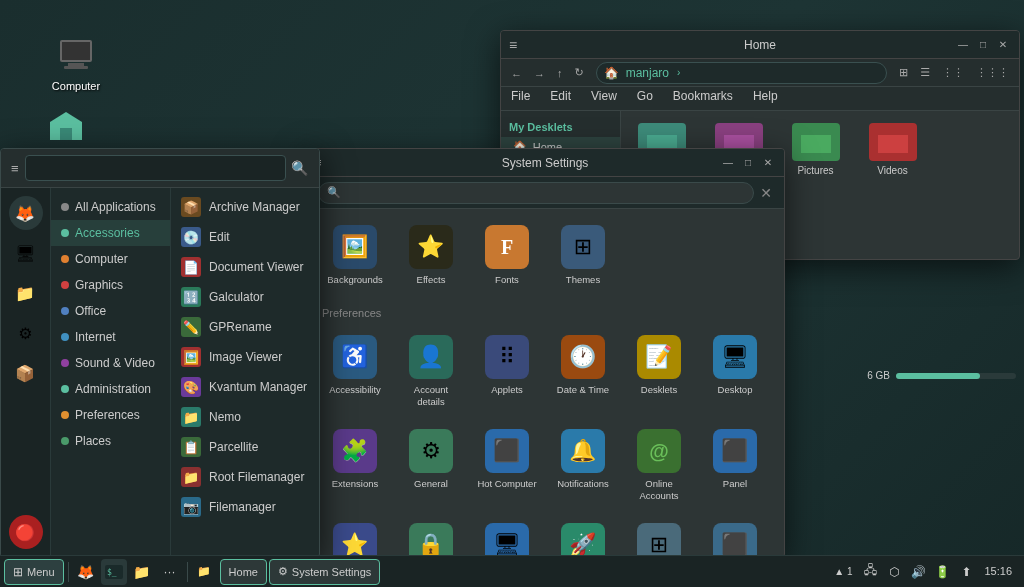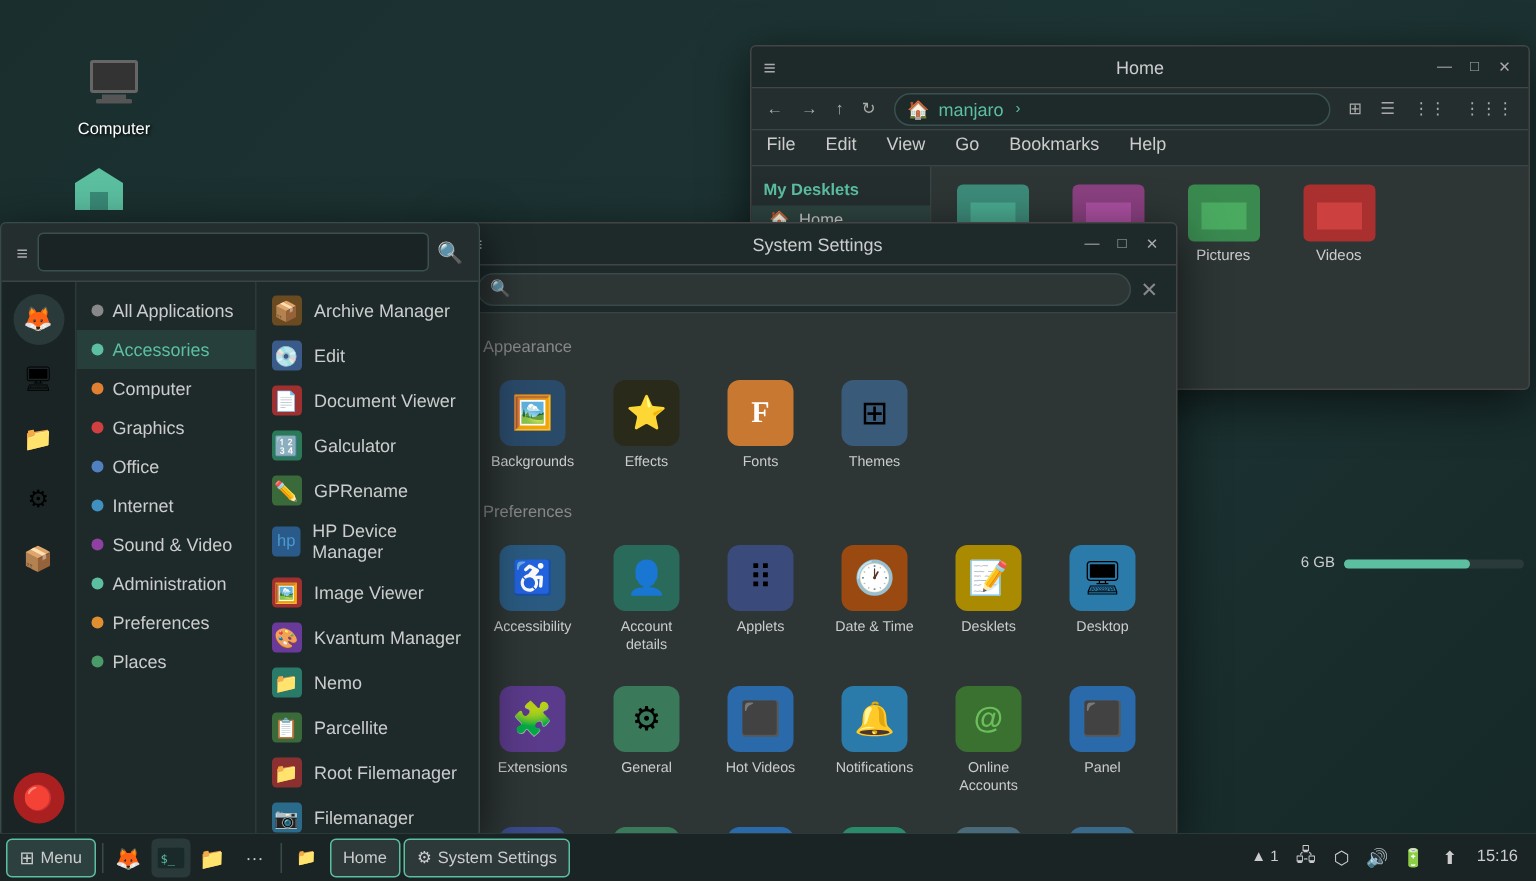--- a/index.html
+++ b/index.html
@@ -607,21 +607,20 @@
     </div>
     <div class="settings-search-bar">
       <div class="settings-search-input">
         <span style="color:#888; font-size:11px;">🔍</span>
         <input type="text" style="background: transparent; border: none; outline: none; color: rgb(204, 204, 204); font-size: 12px; width: 100%; margin-left: 4px;">
       </div>
       <span style="color:#888; font-size:14px; margin-left:6px; cursor:pointer;">✕</span>
     </div>
     <div class="settings-body">
 
-      <div class="settings-section-title">Appearance</div>
       <div class="settings-grid">
         <div class="settings-item">
           <div class="settings-item-icon" style="background:#2a4a6a;">🖼️</div>
           <span class="settings-item-label">Backgrounds</span>
         </div>
         <div class="settings-item">
           <div class="settings-item-icon" style="background:#2a2a1a;">⭐</div>
           <span class="settings-item-label">Effects</span>
         </div>
         <div class="settings-item">
@@ -663,21 +662,21 @@
         <div class="settings-item">
           <div class="settings-item-icon" style="background:#5a3a8a;">🧩</div>
           <span class="settings-item-label">Extensions</span>
         </div>
         <div class="settings-item">
           <div class="settings-item-icon" style="background:#3a7a5a;">⚙</div>
           <span class="settings-item-label">General</span>
         </div>
         <div class="settings-item">
           <div class="settings-item-icon" style="background:#2a6aaa;">⬛</div>
-          <span class="settings-item-label">Hot Videos</span>
+          <span class="settings-item-label">Hot Computer</span>
         </div>
         <div class="settings-item">
           <div class="settings-item-icon" style="background:#2a7aaa;">🔔</div>
           <span class="settings-item-label">Notifications</span>
         </div>
         <div class="settings-item">
           <div class="settings-item-icon" style="background:#3a7030; color:#6abf5a; font-weight:bold; font-size:20px;">@</div>
           <span class="settings-item-label">Online Accounts</span>
         </div>
         <div class="settings-item">
@@ -787,24 +786,20 @@
           <div class="app-item-icon" style="background:#a03030; font-size:13px;">📄</div>
           <span>Document Viewer</span>
         </div>
         <div class="app-item">
           <div class="app-item-icon" style="background:#2a7a5a; font-size:13px;">🔢</div>
           <span>Galculator</span>
         </div>
         <div class="app-item">
           <div class="app-item-icon" style="background:#3a6a3a; font-size:13px;">✏️</div>
           <span>GPRename</span>
-        </div>
-        <div class="app-item">
-          <div class="app-item-icon" style="background:#2a5a8a; font-size:11px; color:#4a9ad0;">hp</div>
-          <span>HP Device Manager</span>
         </div>
         <div class="app-item">
           <div class="app-item-icon" style="background:#a03030; font-size:13px;">🖼️</div>
           <span>Image Viewer</span>
         </div>
         <div class="app-item">
           <div class="app-item-icon" style="background:#6a3a9a; font-size:13px;">🎨</div>
           <span>Kvantum Manager</span>
         </div>
         <div class="app-item">

